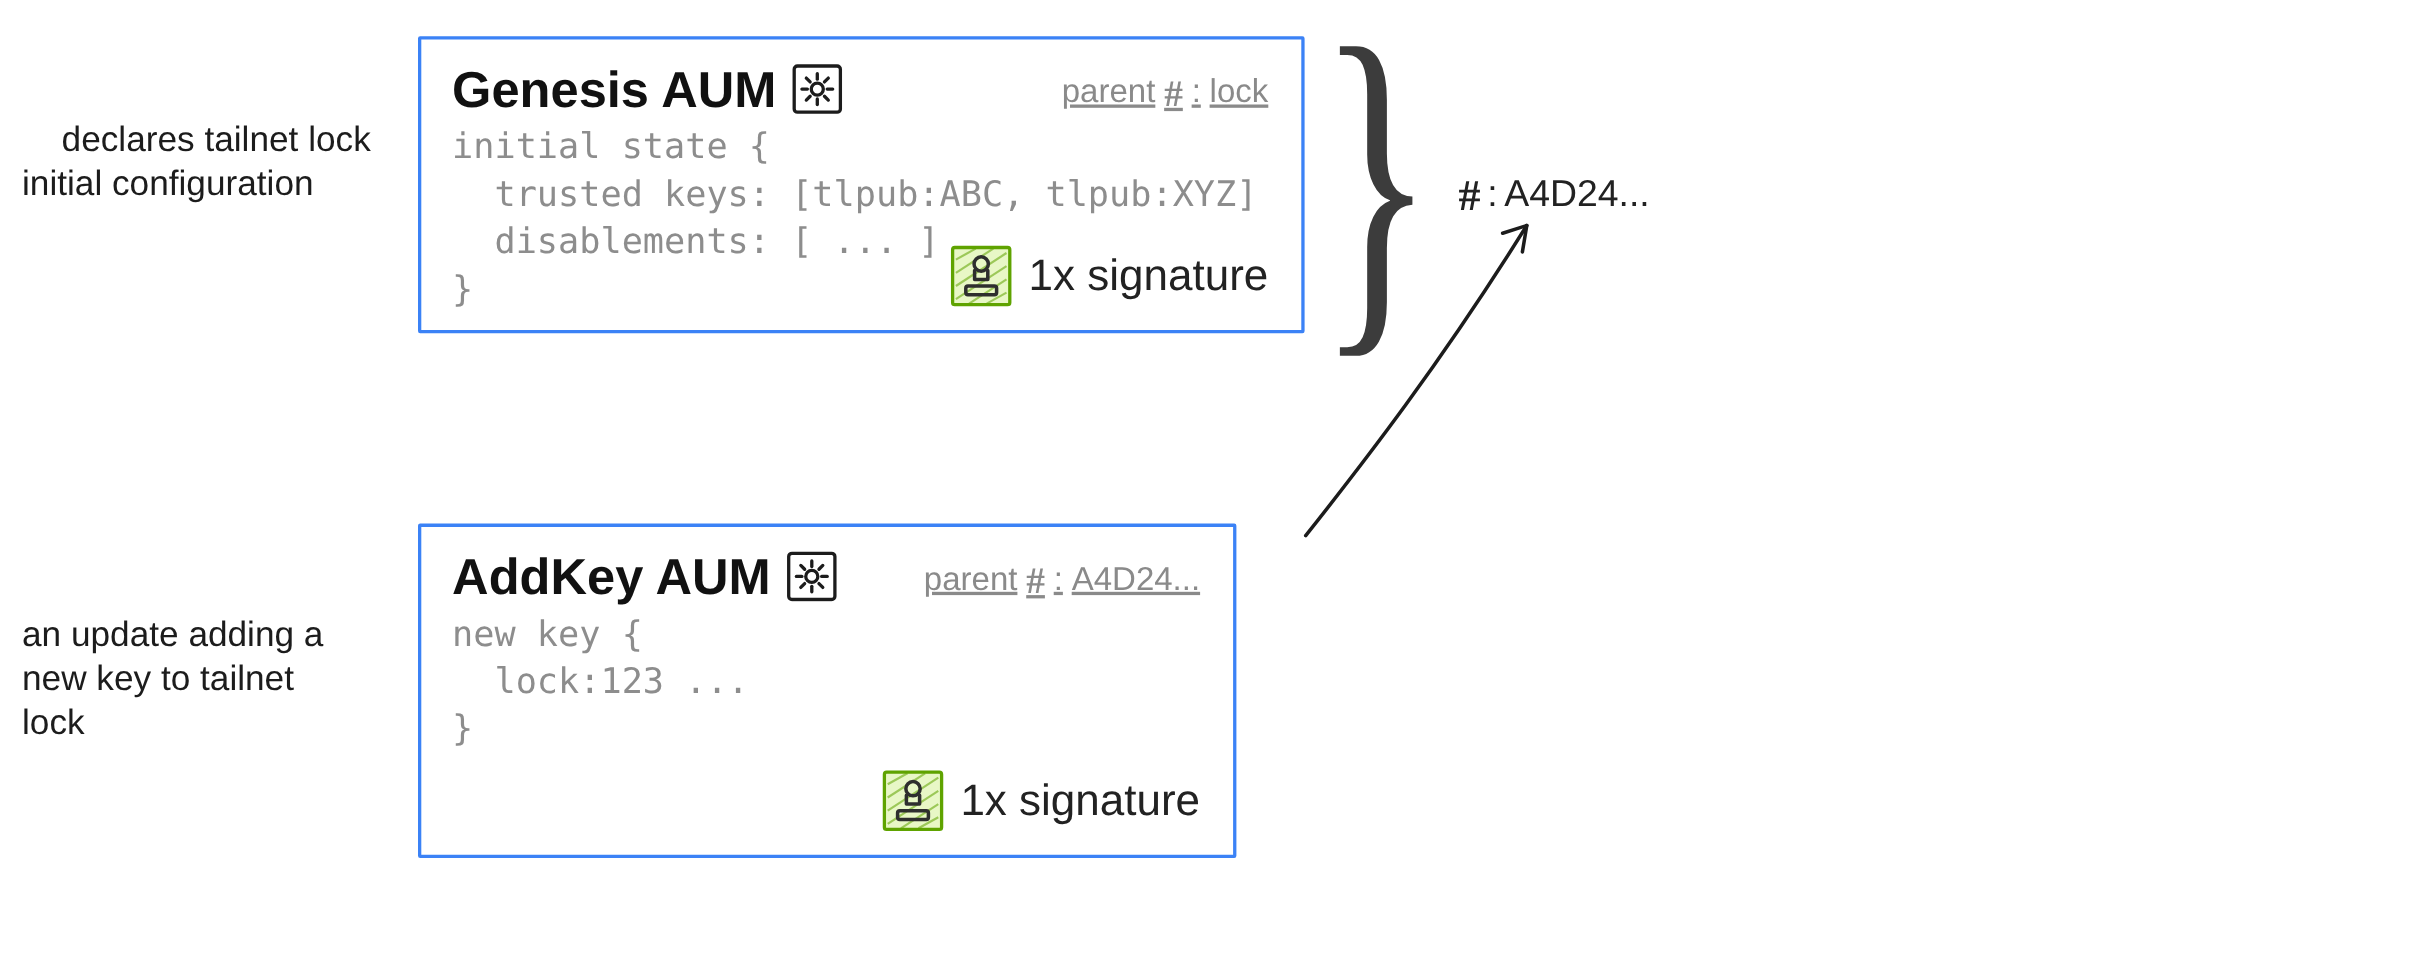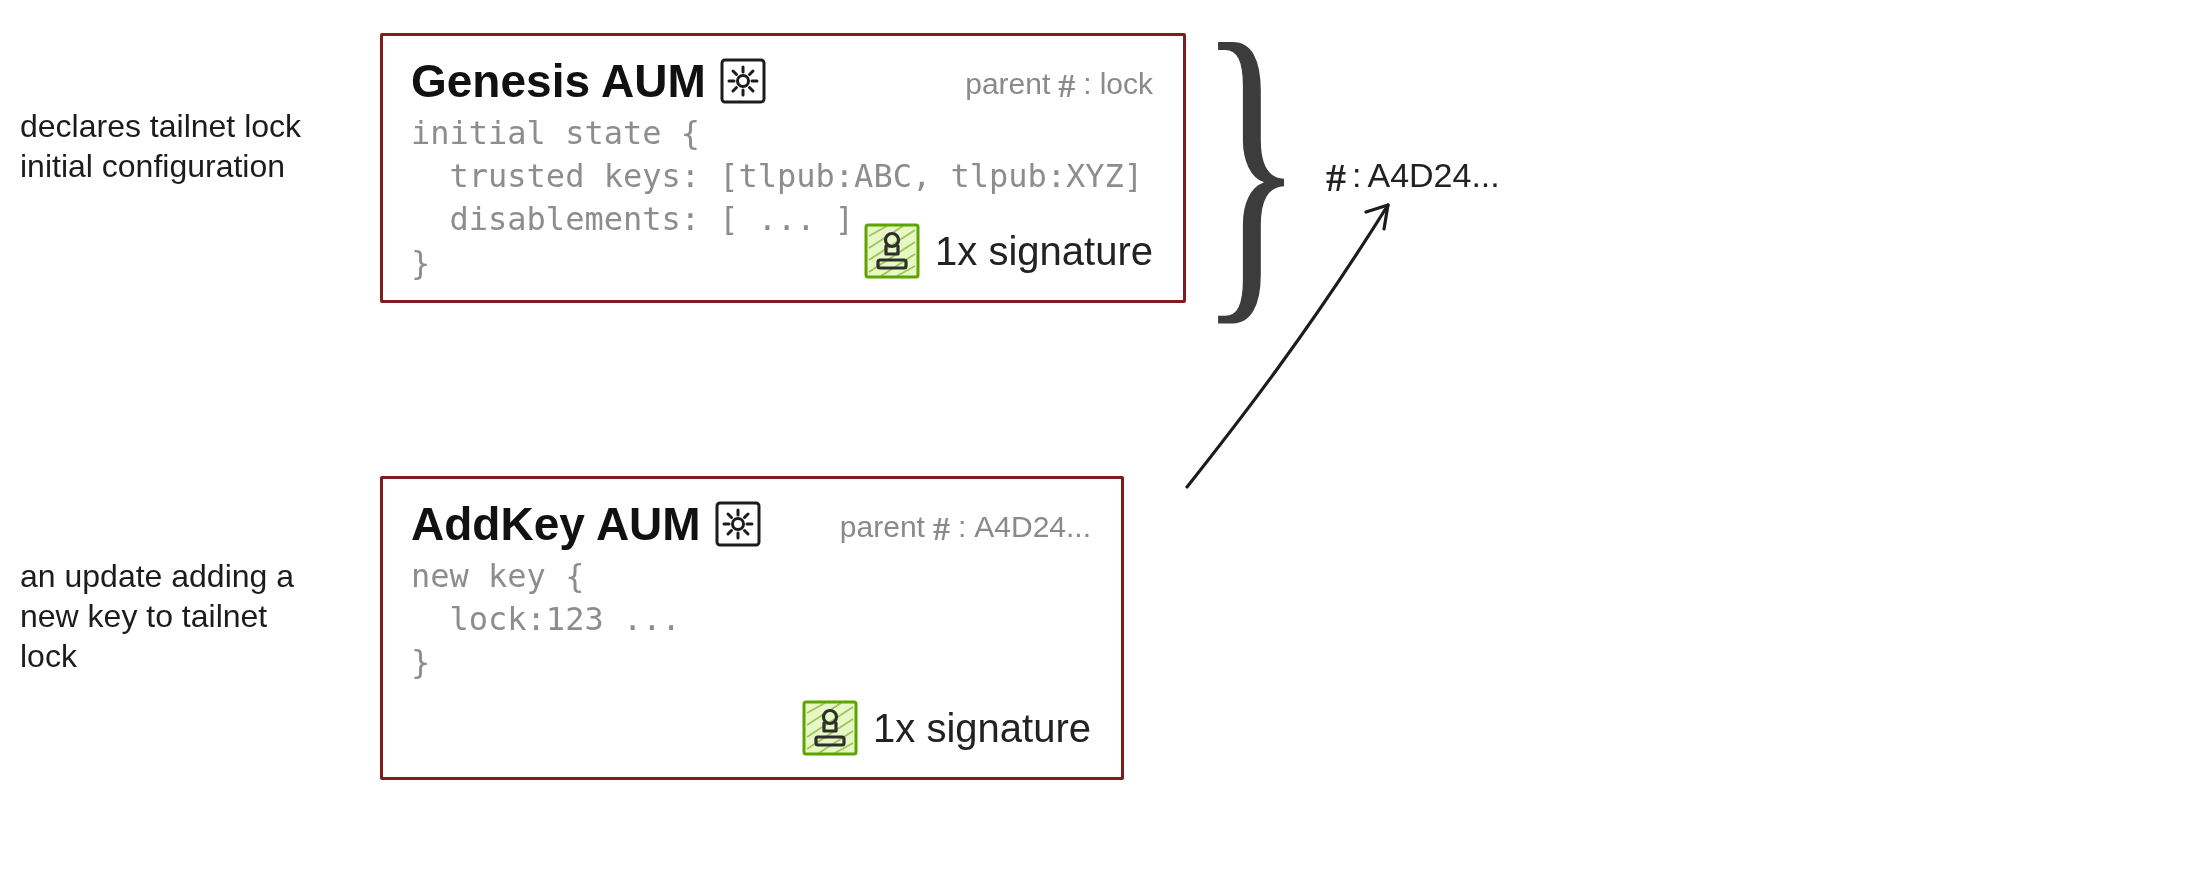--- a/index.html
+++ b/index.html
@@ -19,21 +19,21 @@
   .side-note {
     position: absolute;
     font-size: 32px;
     line-height: 1.25;
     color: #1c1c1c;
   }
 
   
   .aum-box {
     position: absolute;
-    border: 3px solid #7f1d1d;
+    border: 3px solid #3b82f6;
     border-radius: 2px;
     background: #fff;
     padding: 18px 28px 4px 28px;
     box-sizing: border-box;
   }
   .aum-header {
     display: flex;
     align-items: center;
     gap: 14px;
   }
@@ -58,20 +58,21 @@
   .parent-label {
     position: absolute;
     top: 28px;
     right: 30px;
     font-size: 30px;
     color: #8a8a8a;
     white-space: nowrap;
     display: flex;
     align-items: baseline;
     gap: 8px;
+    text-decoration: underline;
   }
   .hash-symbol {
     font-family: "Comic Sans MS", "Segoe Script", cursive;
     font-weight: 700;
     font-size: 34px;
     position: relative;
     top: 3px;
   }
 
   
@@ -139,21 +140,21 @@
     height: 891px;
     pointer-events: none;
   }
 </style>
 </head>
 <body>
 
 <div class="canvas">
 
   <div class="side-note" style="left:20px; top:106px; width:320px;">
-    <span style="white-space:pre-line;">declares tailnet lock
+    <span style="white-space:pre-line;margin-left:36px;">declares tailnet lock
 initial configuration</span>
   </div>
 
   <div class="side-note" style="left:20px; top:556px; width:320px;">
     <span style="white-space:pre-line;">an update adding a
 new key to tailnet
 lock</span>
   </div>
 
   <div class="aum-box" style="left:380px; top:33px; width:806px; height:270px;">

